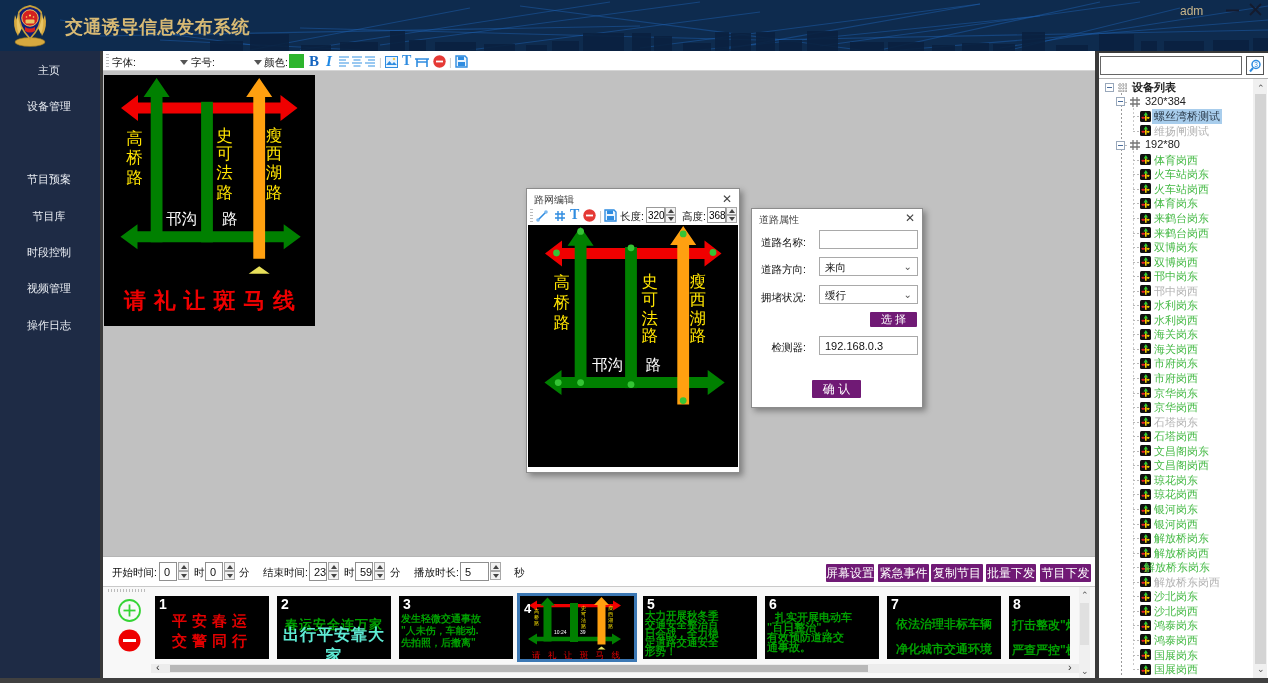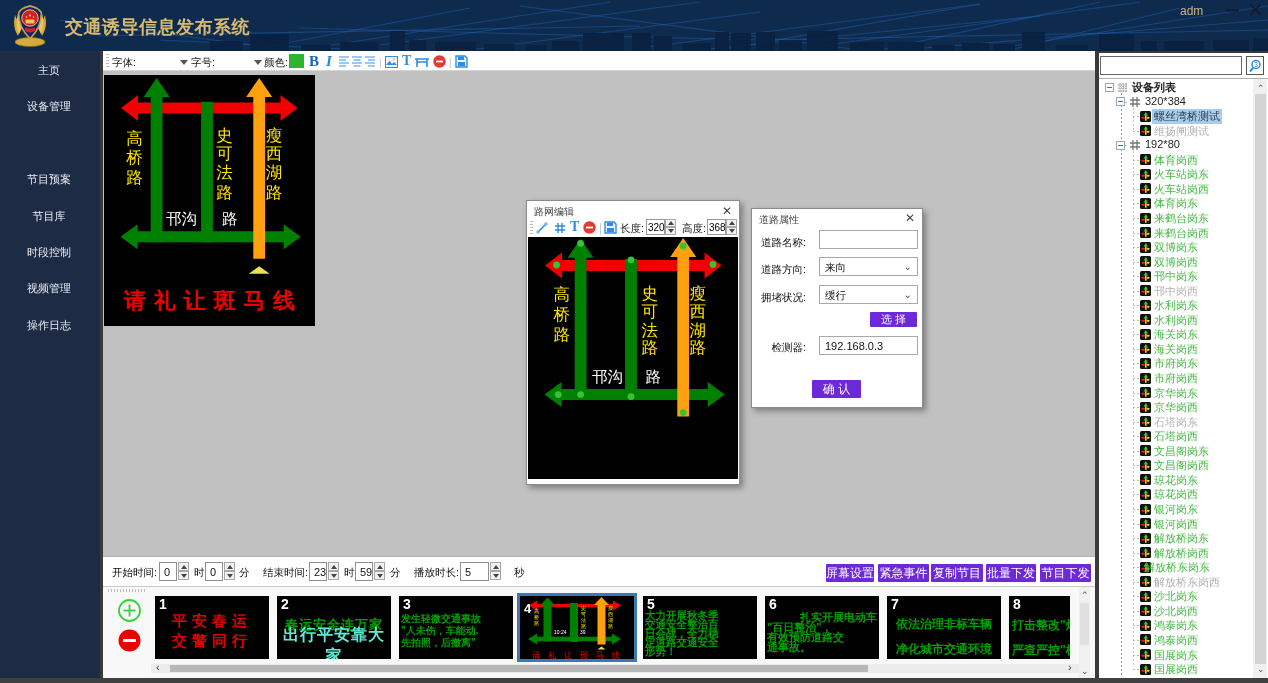--- a/index.html
+++ b/index.html
@@ -23,21 +23,21 @@
 #grayarea{left:103px;top:71px;width:992px;height:485px;background:#c1c1c1;}
 #ctrlbar{left:103px;top:556px;width:992px;height:31px;background:#fff;border-top:1px solid #b5b5b5;border-bottom:1px solid #c9c9c9;}
 .cl{position:absolute;top:9px;font-size:10.5px;color:#111;}
 .numbox{position:absolute;top:5px;height:19px;background:#fff;border:1px solid #8f8f8f;font-size:11px;color:#111;padding:3px 0 0 4px;}
 .spin{position:absolute;top:5px;width:11px;height:19px;}
 .spin div{position:absolute;left:0;width:11px;height:9px;background:#f2f2f2;border:1px solid #a8a8a8;}
 .spin .up{top:0;} .spin .dn{top:9px;}
 .spin i{position:absolute;left:2px;width:0;height:0;border-left:3px solid transparent;border-right:3px solid transparent;}
 .spin .up i{top:2px;border-bottom:4px solid #444;}
 .spin .dn i{top:2px;border-top:4px solid #444;}
-.bluebtn{position:absolute;top:7px;height:18px;background:#6d28d9;color:#fff;font-size:12px;text-align:center;line-height:18px;border-radius:1px;}
+.bluebtn{position:absolute;top:7px;height:18px;background:#701a75;color:#fff;font-size:12px;text-align:center;line-height:18px;border-radius:1px;}
 
 #strip{left:103px;top:587px;width:992px;height:91px;background:#f8f8f8;}
 .thumb{position:absolute;top:9px;width:114px;height:63px;background:#000;overflow:hidden;}
 .tnum{position:absolute;left:4px;top:0px;color:#fff;font-size:14px;font-weight:bold;}
 .tled{position:absolute;width:114px;text-align:center;font-weight:bold;}
 
 #rightpanel{left:1099px;top:51px;width:169px;height:627px;background:#fff;}
 #searchbox{position:absolute;left:1px;top:5px;width:142px;height:19px;border:1px solid #666;background:#fff;}
 #magbtn{position:absolute;left:147px;top:5px;width:18px;height:19px;border:1px solid #555;background:#fff;}
 #treebox{position:absolute;left:0px;top:27px;width:169px;height:600px;border-top:1px solid #b0b0b0;background:#fff;overflow:hidden;}
@@ -221,21 +221,21 @@
         <text x="120.4" y="122.7" font-size="16.5" fill="#ffe400" text-anchor="middle" font-family="Liberation Sans,sans-serif">路</text>
         <text x="170.0" y="65.7" font-size="16.5" fill="#ffe400" text-anchor="middle" font-family="Liberation Sans,sans-serif">瘦</text>
         <text x="170.0" y="84.2" font-size="16.5" fill="#ffe400" text-anchor="middle" font-family="Liberation Sans,sans-serif">西</text>
         <text x="170.0" y="103.4" font-size="16.5" fill="#ffe400" text-anchor="middle" font-family="Liberation Sans,sans-serif">湖</text>
         <text x="170.0" y="122.7" font-size="16.5" fill="#ffe400" text-anchor="middle" font-family="Liberation Sans,sans-serif">路</text>
         <text x="62" y="149" font-size="15.5" fill="#fff" font-family="Liberation Sans,sans-serif">邗沟</text>
         <text x="118" y="149" font-size="15.5" fill="#fff" font-family="Liberation Sans,sans-serif">路</text>
         <text x="20" y="233" font-size="22" font-weight="bold" fill="#ee0000" textLength="171" font-family="Liberation Sans,sans-serif">请礼让斑马线</text>
       </svg>
     </div>
-    <div class="dlg" style="left:526px;top:200px;width:214px;height:285px">
+    <div class="dlg" style="left:526px;top:188px;width:214px;height:285px">
       <div class="dlgtitle">路网编辑</div>
       <div class="dlgx" style="right:7px;top:3px">✕</div>
       <div style="position:absolute;left:0;top:18px;width:212px;height:18px;background:#fff">
         <div style="position:absolute;left:3px;top:2px;width:3px;height:13px;background-image:linear-gradient(#bbb 50%,transparent 50%);background-size:3px 3px;"></div>
         <svg width="12" height="12" style="position:absolute;left:9px;top:3px">
           <line x1="2" y1="10" x2="10" y2="2" stroke="#2f8ce0" stroke-width="1.6"></line>
           <circle cx="2" cy="10" r="1.8" fill="#7ab8ef"></circle>
           <circle cx="10" cy="2" r="1.8" fill="#7ab8ef"></circle>
         </svg>
         <svg width="12" height="12" style="position:absolute;left:27px;top:3px">
@@ -437,21 +437,21 @@
         <div class="thumb" style="left:540px">
           <div class="tnum">5</div>
           <div class="tled" style="top:14px;font-size:10.5px;color:#00a000;text-align:left;padding-left:2px;width:112px;line-height:10px">大力开展秋冬季</div>
           <div class="tled" style="top:23px;font-size:10.5px;color:#00a000;text-align:left;padding-left:2px;width:112px;line-height:10px">交通安全整治百</div>
           <div class="tled" style="top:32px;font-size:10.5px;color:#00a000;text-align:left;padding-left:2px;width:112px;line-height:10px">日会战，全力稳</div>
           <div class="tled" style="top:41px;font-size:10.5px;color:#00a000;text-align:left;padding-left:2px;width:112px;line-height:10px">定道路交通安全</div>
           <div class="tled" style="top:50px;font-size:10.5px;color:#00a000;text-align:left;padding-left:2px;width:112px;line-height:10px">形势！</div>
         </div>
         <div class="thumb" style="left:662px">
           <div class="tnum">6</div>
-          <div class="tled" style="top:16px;font-size:11px;color:#00a000;text-align:right;padding-left:3px;width:112px;line-height:10px">扎实开展电动车</div>
+          <div class="tled" style="top:16px;font-size:11px;color:#00a000;text-align:left;padding-left:10px;width:112px;line-height:10px">扎实开展电动车</div>
           <div class="tled" style="top:26px;font-size:11px;color:#00a000;text-align:left;padding-left:2px;width:112px;line-height:10px">"百日整治"，</div>
           <div class="tled" style="top:36px;font-size:11px;color:#00a000;text-align:left;padding-left:2px;width:112px;line-height:10px">有效预防道路交</div>
           <div class="tled" style="top:46px;font-size:11px;color:#00a000;text-align:left;padding-left:2px;width:112px;line-height:10px">通事故。</div>
         </div>
         <div class="thumb" style="left:784px">
           <div class="tnum">7</div>
           <div class="tled" style="top:20px;font-size:12px;color:#00a000">依法治理非标车辆</div>
           <div class="tled" style="top:45px;font-size:12px;color:#00a000">净化城市交通环境</div>
         </div>
         <div class="thumb" style="left:906px">

